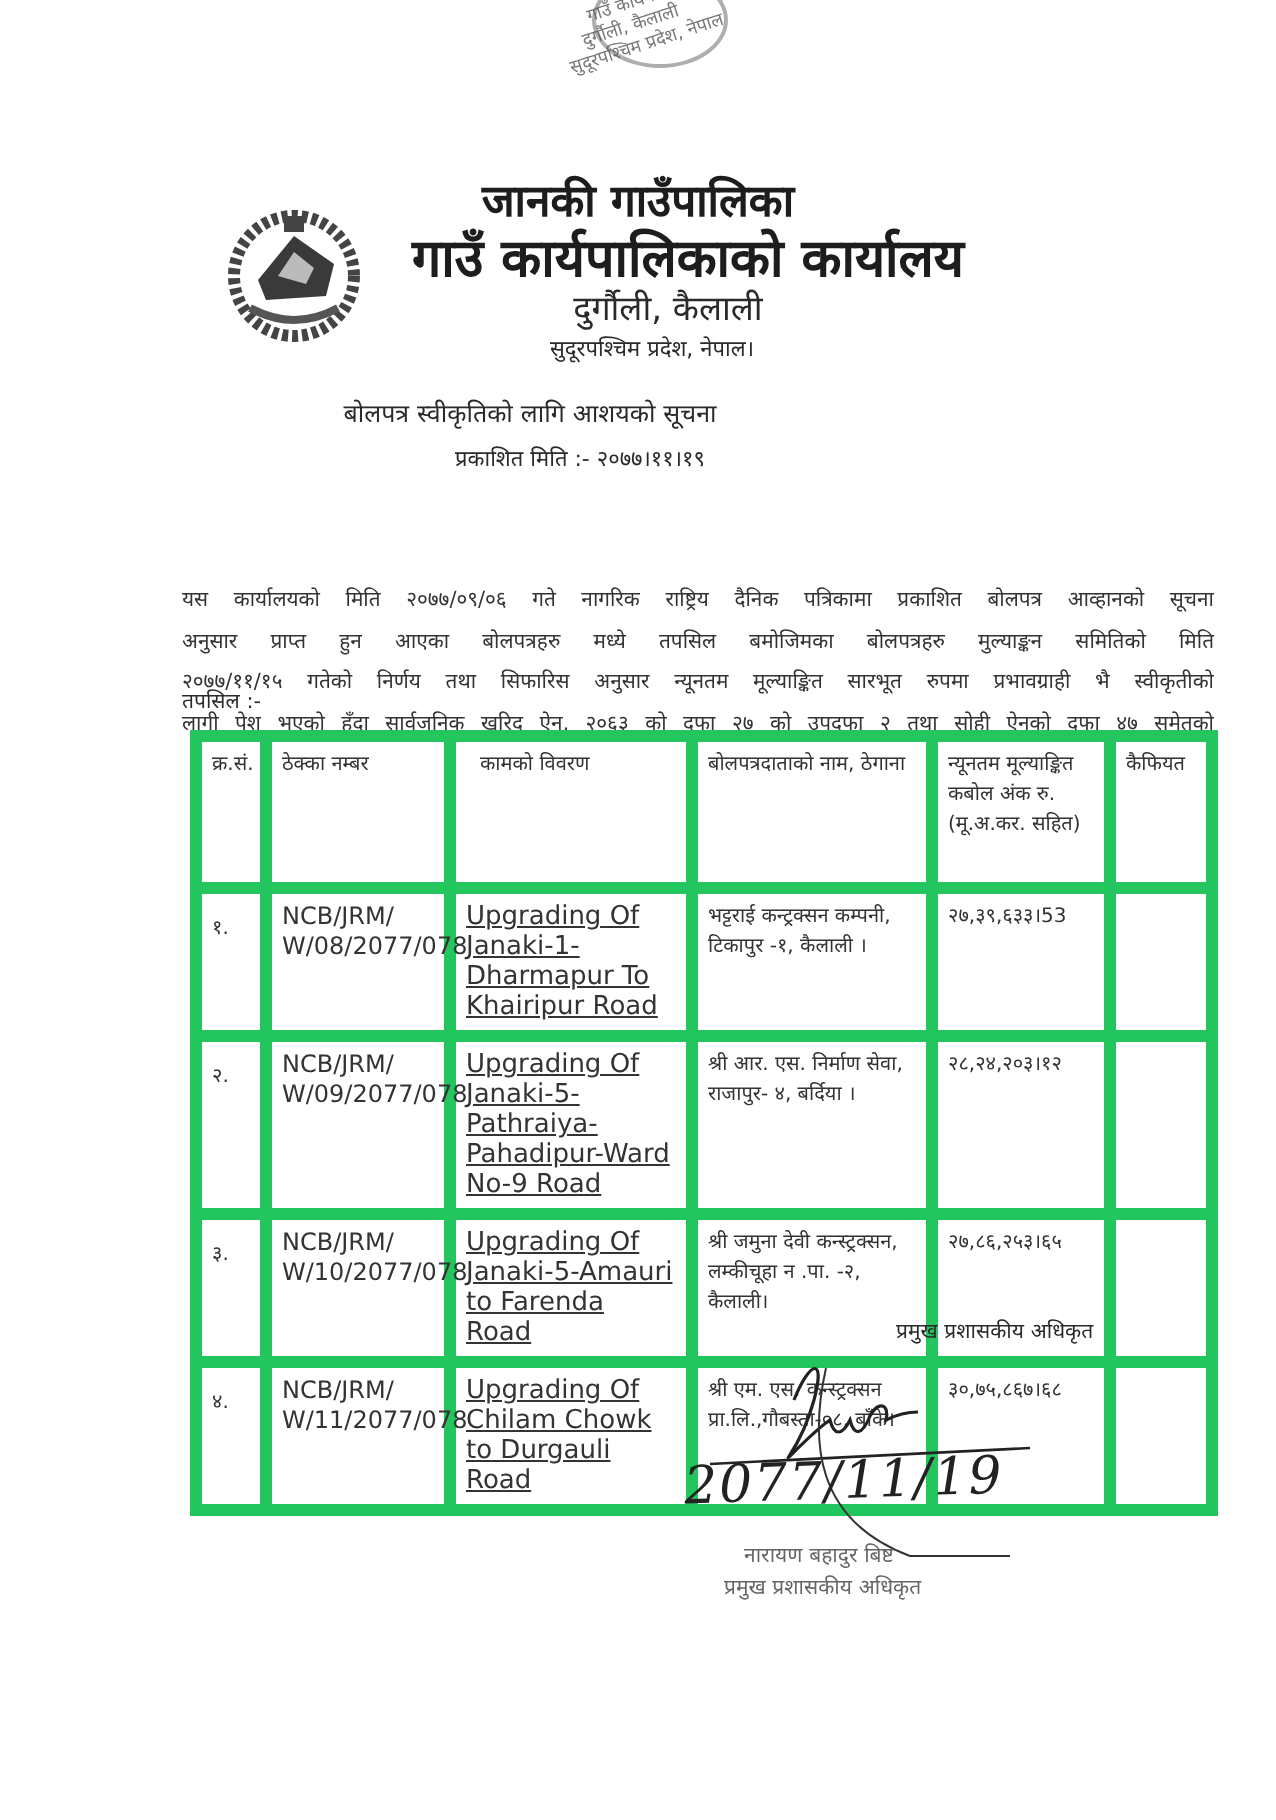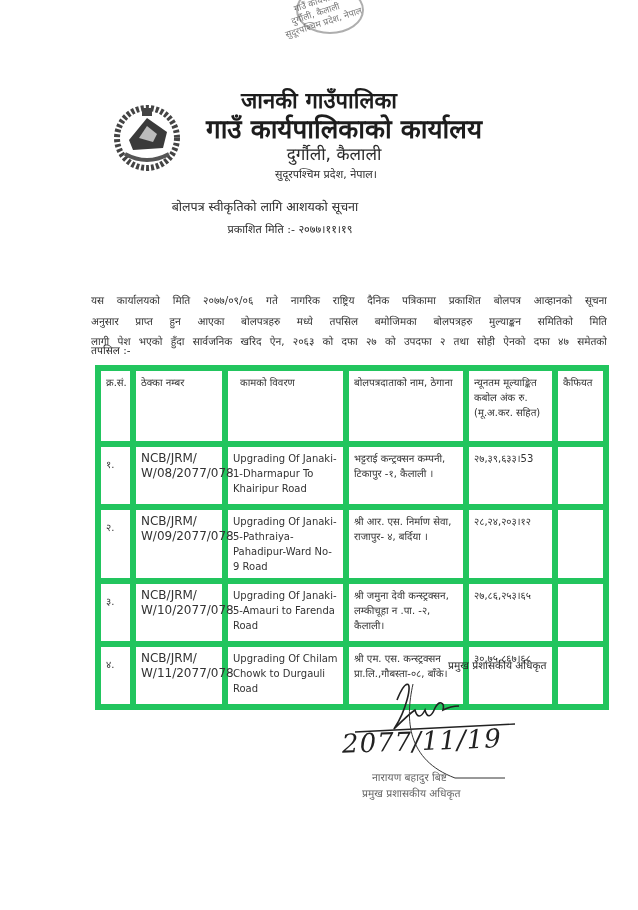--- a/index.html
+++ b/index.html
@@ -40,21 +40,21 @@
     position: absolute; left: 95px; top: 365px; width: 508px;
     border-collapse: collapse; font-size: 10px; table-layout: fixed;
   }
   table.bids td, table.bids th {
     border: 6px solid #22c55e; vertical-align: top; padding: 4px 5px; font-weight: normal; text-align: left;
     font-family: "DejaVu Sans", sans-serif; color:#333; line-height: 15px;
   }
   table.bids th { height: 62px; }
   table.bids td { height: 43px; }
   td.contract { font-family: "Liberation Sans", sans-serif; font-size: 12px; line-height: 21px; text-align:center; padding-top: 6px; }
-  td.work { font-family: "Liberation Serif", serif; font-size: 10px; line-height: 13px; }
+  td.work { font-family: "Liberation Serif", serif; font-size: 13px; line-height: 13px; text-decoration: underline; }
   td.amount { font-size: 10px; text-align:center; }
   .desig-top { left: 448px; top: 658px; font-size: 10.5px; font-family: "DejaVu Sans", sans-serif; }
   .signature { left: 335px; top: 670px; width: 200px; height: 110px; }
   .sign-name { left: 372px; top: 770px; font-size: 10.5px; color:#666; font-family: "DejaVu Sans", sans-serif; }
   .sign-desig { left: 362px; top: 786px; font-size: 10.5px; color:#666; font-family: "DejaVu Sans", sans-serif; }
 </style>
 </head>
 <body>
 
 <div class="abs seal"></div>
@@ -79,20 +79,21 @@
 <div class="abs head2">गाउँ कार्यपालिकाको कार्यालय</div>
 <div class="abs head3">दुर्गौली, कैलाली</div>
 <div class="abs head4">सुदूरपश्चिम प्रदेश, नेपाल।</div>
 
 <div class="abs subject">बोलपत्र स्वीकृतिको लागि आशयको सूचना</div>
 <div class="abs pubdate">प्रकाशित मिति :- २०७७।११।१९</div>
 
 <div class="abs para">
   <div>यस कार्यालयको मिति २०७७/०९/०६ गते नागरिक राष्ट्रिय दैनिक पत्रिकामा प्रकाशित बोलपत्र आव्हानको सूचना</div>
   <div>अनुसार प्राप्त हुन आएका बोलपत्रहरु मध्ये तपसिल बमोजिमका बोलपत्रहरु मुल्याङ्कन समितिको मिति</div>
+  <div>२०७७/११/१५ गतेको निर्णय तथा सिफारिस अनुसार न्यूनतम मूल्याङ्कित सारभूत रुपमा प्रभावग्राही भै स्वीकृतीको</div>
   <div>लागी पेश भएको हुँदा सार्वजनिक खरिद ऐन, २०६३ को दफा २७ को उपदफा २ तथा सोही ऐनको दफा ४७ समेतको</div>
 </div>
 <div class="abs tapasil">तपसिल :-</div>
 
 <table class="bids">
   <colgroup>
     <col style="width:35px">
       <col style="width:92px">
       <col style="width:121px">
       <col style="width:120px">

